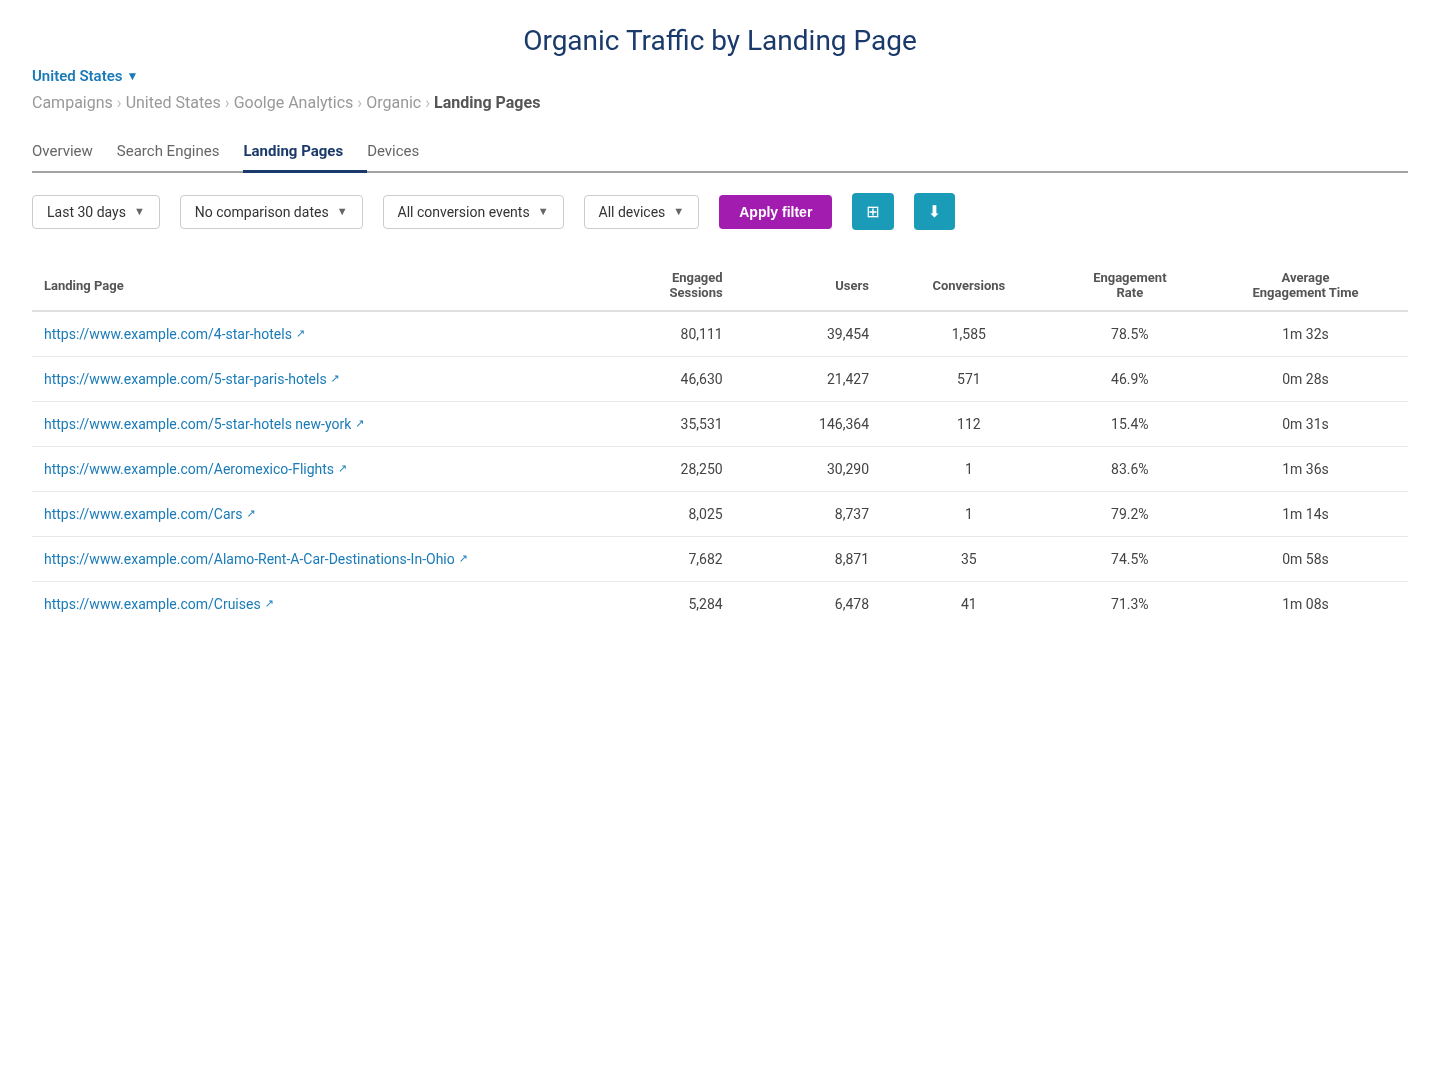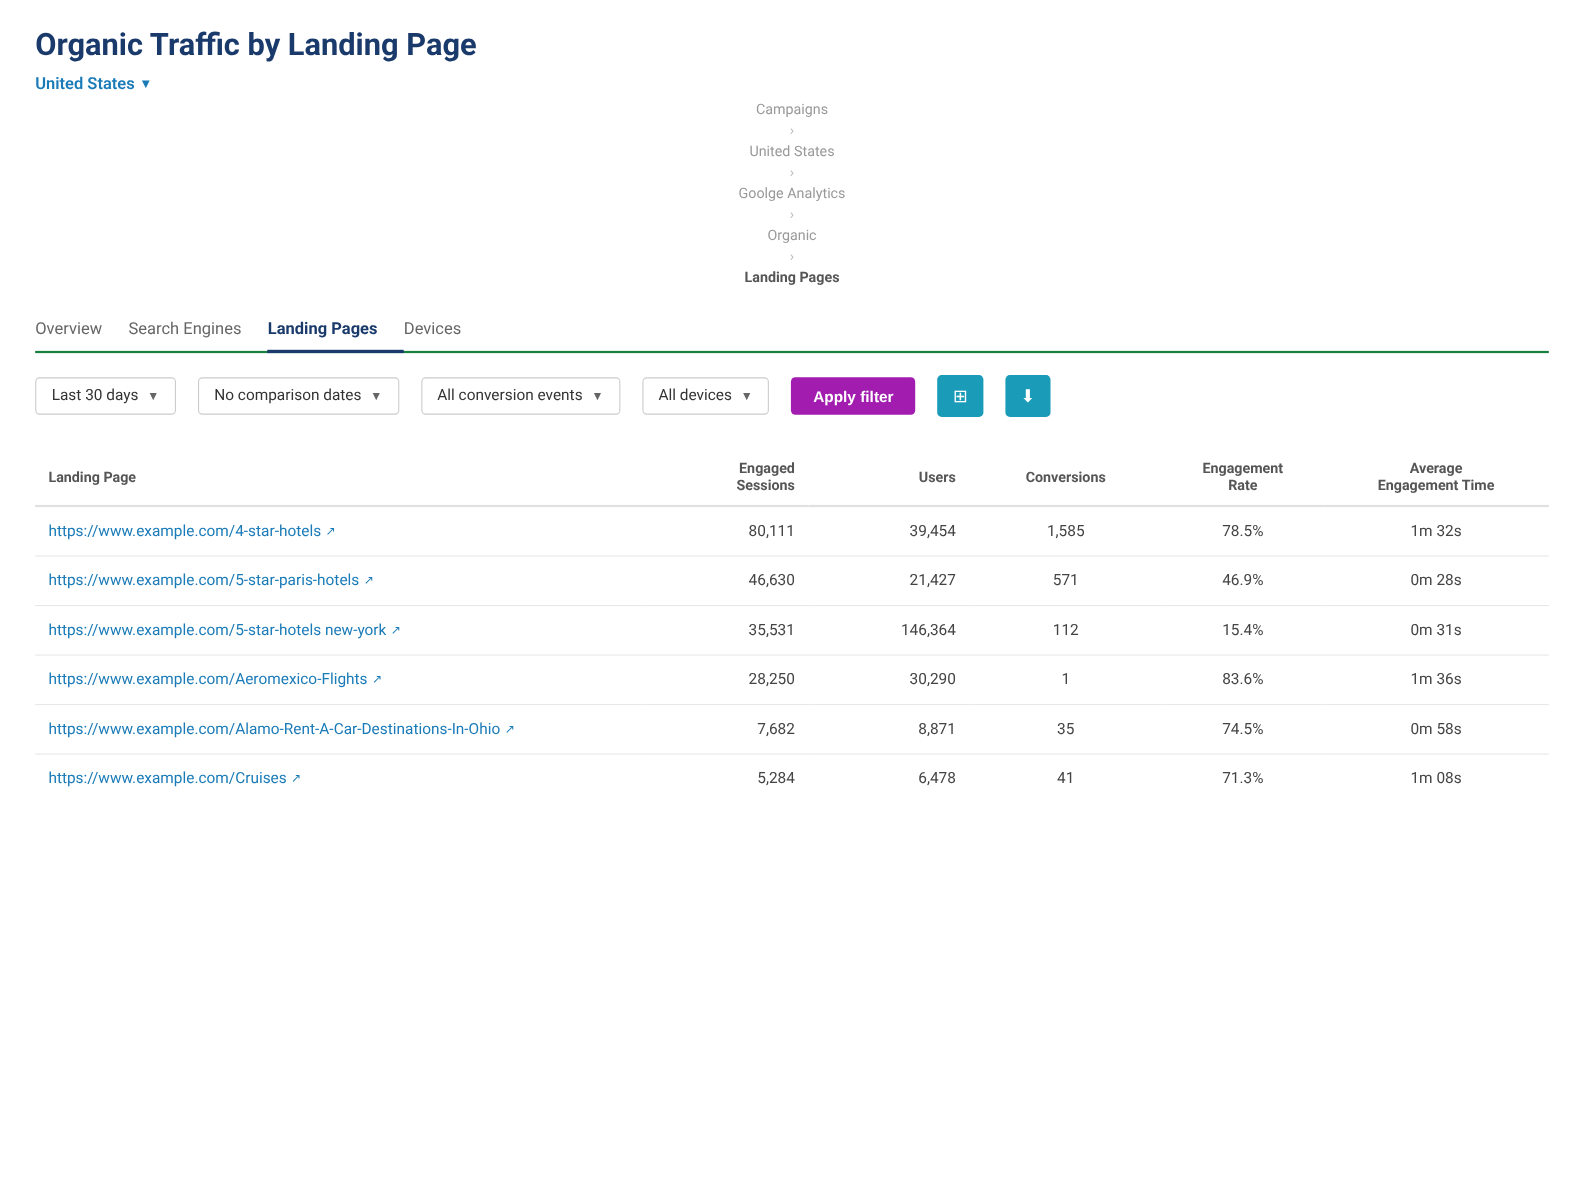--- a/index.html
+++ b/index.html
@@ -5,53 +5,52 @@
     * { box-sizing: border-box; margin: 0; padding: 0; }
     body {
       font-family: -apple-system, BlinkMacSystemFont, 'Segoe UI', Roboto, Arial, sans-serif;
       background: #fff;
       color: #333;
       font-size: 14px;
       padding: 24px 32px;
     }
     h1 {
       font-size: 28px;
-      font-weight: 700;
+      font-weight: 400;
       color: #1a3a6b;
       margin-bottom: 10px;
+      text-align: center;
     }
     .location-badge {
       display: inline-flex;
       align-items: center;
       gap: 4px;
       color: #1a7bb8;
       font-weight: 600;
       font-size: 15px;
       cursor: pointer;
       margin-bottom: 8px;
     }
     .location-badge .chevron {
       font-size: 12px;
       color: #1a7bb8;
     }
     .breadcrumb {
-      font-size: 13px;
+      font-size: 16px;
       color: #999;
       margin-bottom: 20px;
       display: flex;
-      align-items: center;
       gap: 4px;
-      flex-direction: column;
     }
     .breadcrumb span.sep { color: #bbb; }
     .breadcrumb span.bold { font-weight: 700; color: #555; }
     .tabs {
       display: flex;
       align-items: flex-end;
-      border-bottom: 2px solid #15803d;
+      border-bottom: 2px solid #a3a3a3;
       margin-bottom: 20px;
       gap: 0;
     }
     .tab {
       padding: 10px 24px 10px 0;
       font-size: 15px;
       color: #666;
       cursor: pointer;
       border-bottom: 3px solid transparent;
       margin-bottom: -2px;
@@ -282,20 +281,33 @@
         </td>
         <td class="right">28,250</td>
         <td class="right">30,290</td>
         <td class="center">1</td>
         <td class="center">83.6%</td>
         <td class="center">1m 36s</td>
       </tr>
       <tr>
         <td class="col-landing">
           <div class="link-cell">
+            <a href="#">https://www.example.com/Cars</a>
+            <span class="ext-icon">↗</span>
+          </div>
+        </td>
+        <td class="right">8,025</td>
+        <td class="right">8,737</td>
+        <td class="center">1</td>
+        <td class="center">79.2%</td>
+        <td class="center">1m 14s</td>
+      </tr>
+      <tr>
+        <td class="col-landing">
+          <div class="link-cell">
             <a href="#">https://www.example.com/Alamo-Rent-A-Car-Destinations-In-Ohio</a>
             <span class="ext-icon">↗</span>
           </div>
         </td>
         <td class="right">7,682</td>
         <td class="right">8,871</td>
         <td class="center">35</td>
         <td class="center">74.5%</td>
         <td class="center">0m 58s</td>
       </tr>

